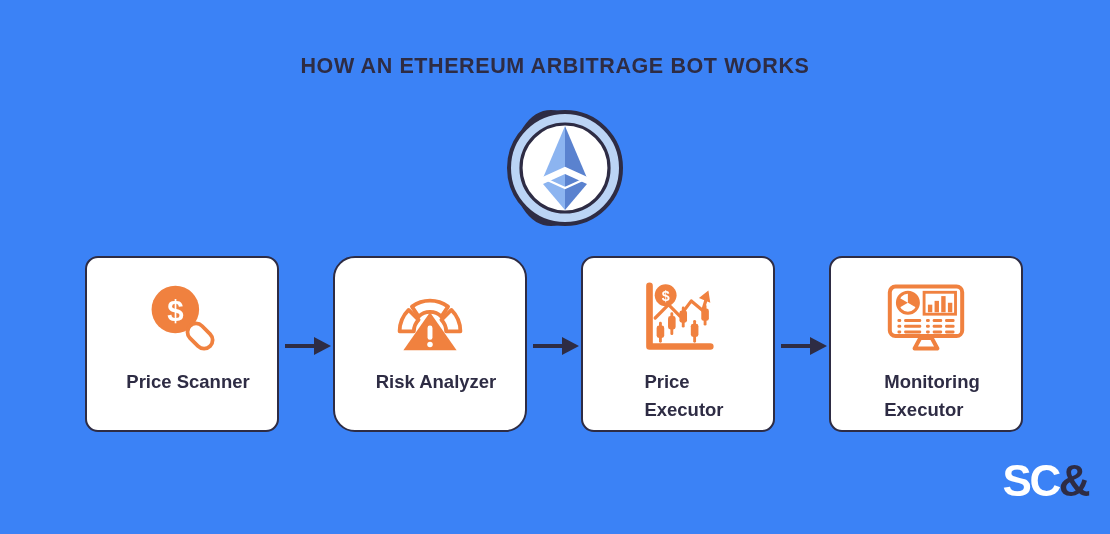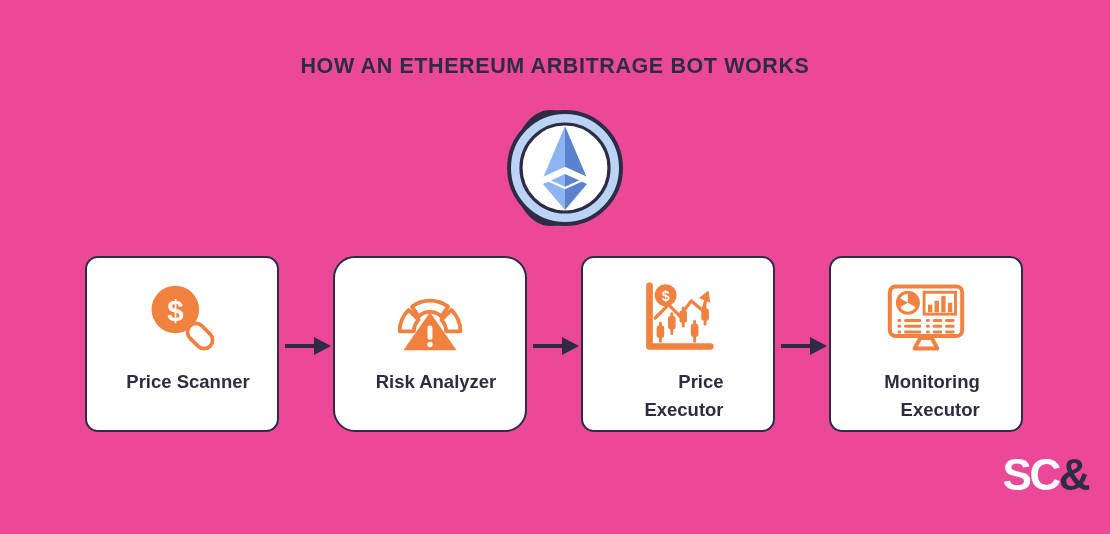--- a/index.html
+++ b/index.html
@@ -11,21 +11,21 @@
     height: 534px;
     overflow: hidden;
     background: #FDD3BE;
     font-family: "Liberation Sans", sans-serif;
     position: relative;
   }
 
   #infographic {
     position: absolute;
     inset: 0;
-    background: #ec4899;
+    background: #3b82f6;
   }
 
   
   #page-title {
     position: absolute;
     top: 52px;
     left: 0;
     width: 1110px;
     text-align: center;
     font-size: 21.5px;
@@ -78,21 +78,21 @@
     display: flex;
     align-items: center;
     justify-content: center;
   }
 
   .card-label {
     margin-top: 12px;
     font-size: 18.5px;
     font-weight: bold;
     color: #2E2C44;
-    text-align: right;
+    text-align: left;
     line-height: 28px;
     white-space: pre-line;
     padding: 0 8px;
     margin-left: 12px;
   }
 
   
   .arrow {
     position: absolute;
     top: 79px;
@@ -100,21 +100,21 @@
     height: 22px;
   }
   .arrow-0 { left: 285px; }
   .arrow-1 { left: 533px; }
   .arrow-2 { left: 781px; }
 
   
   #brand-logo {
     position: absolute;
     right: 22px;
-    bottom: 36px;
+    bottom: 30px;
     font-size: 44px;
     font-weight: bold;
     letter-spacing: -2.5px;
     line-height: 46px;
   }
   #brand-logo .sc { color: #FFFFFF; }
   #brand-logo .amp { color: #2E2C44; }
 </style>
 </head>
 <body>

